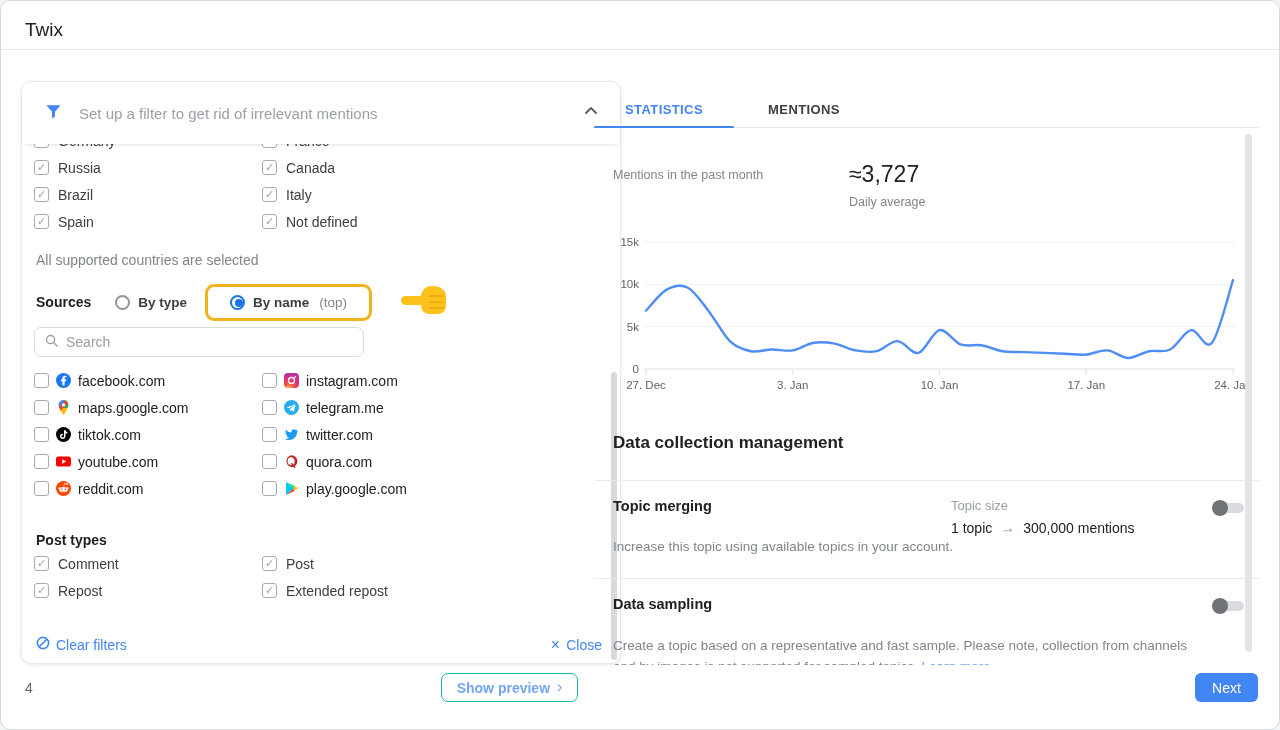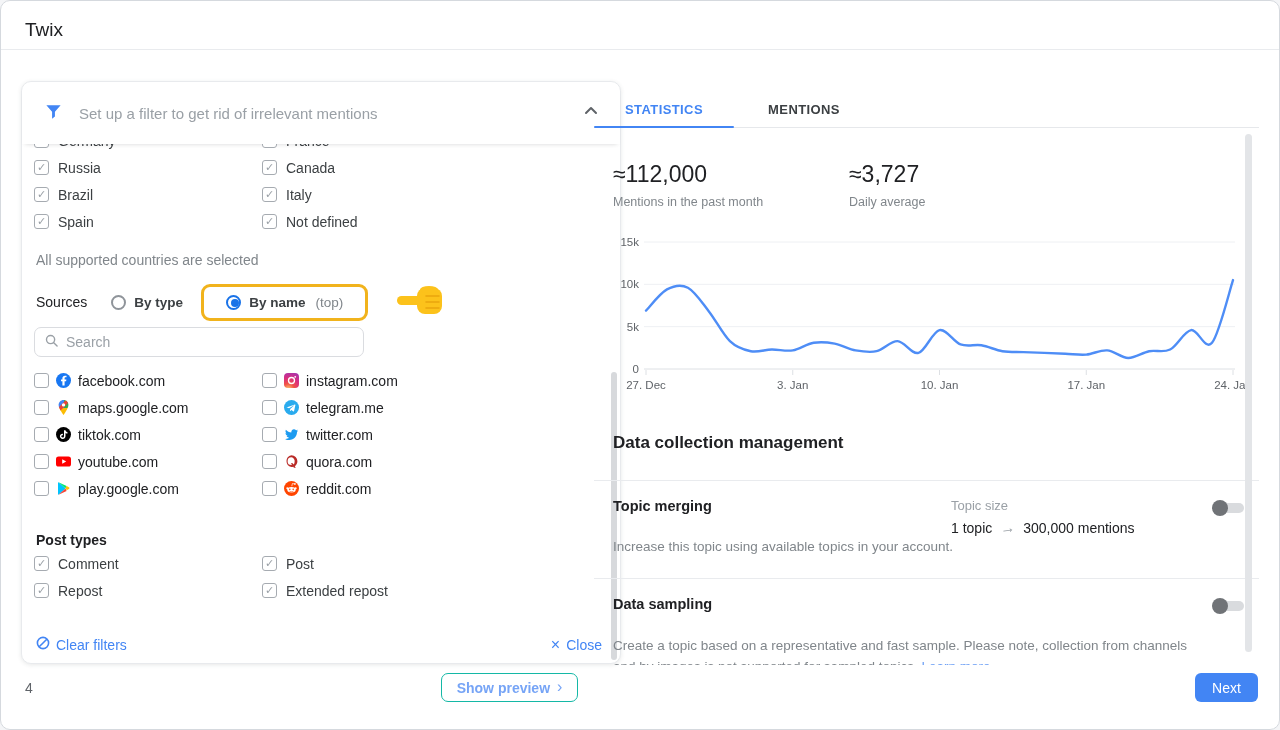--- a/index.html
+++ b/index.html
@@ -26,21 +26,21 @@
   .check-grid { display:grid; grid-template-columns:228px 1fr; }
   .check-grid.cut { margin-top:-17px; }
   .check-item { display:flex; align-items:center; gap:9px; height:27px; font-size:14px; color:#3c4043; cursor:pointer; }
   .cb { width:15px; height:15px; border:1.5px solid #a6abb1; border-radius:3px; flex:0 0 15px;
         display:flex; align-items:center; justify-content:center;
         font-size:11px; font-weight:bold; color:#9aa0a6; line-height:1; background:#fff; }
   .cb.empty { color:transparent; }
   .note { margin:7px 0 0 2px; font-size:14px; color:#80868b; }
 
   .sources-row { display:flex; align-items:center; margin:14px 0 0 2px; height:40px; }
-  .sources-label { font-size:14px; font-weight:400; color:#202124; margin-right:24px; }
+  .sources-label { font-size:14px; font-weight:700; color:#202124; margin-right:24px; }
   .radio-opt { display:flex; align-items:center; gap:8px; font-size:13.5px; font-weight:700; color:#3c4043; cursor:pointer; }
   .radio { width:15px; height:15px; border-radius:50%; border:2px solid #8f949a; background:#fff; position:relative; flex:0 0 15px; }
   .radio.sel { border-color:#1a73e8; }
   .radio.sel::after { content:""; position:absolute; left:2.5px; top:2.5px; width:8px; height:8px; border-radius:50%; background:#1a73e8; }
   .suffix { color:#80868b; font-weight:400; margin-left:2px; }
   .highlight-box { display:flex; align-items:center; margin-left:18px; padding:8px 22px;
                    border:3px solid #f1b31c; border-radius:9px; }
   .hand { margin-left:28px; }
 
   .searchbox { margin-top:5px; width:330px; height:30px; border:1px solid #dadce0; border-radius:7px;
@@ -310,45 +310,45 @@
                 <path d="M7.4 1.2a6 6 0 016 6c0 2.1-1 3.9-2.6 5l1 1.5H9.9l-.6-1a6.3 6.3 0 01-1.9.3 6 6 0 010-11.8zm0 2.1a3.9 3.9 0 00-3.8 3.9 3.9 3.9 0 003.8 3.9c.2 0 .4 0 .6-.1L6.8 9.2h1.9l.9 1.4c.6-.7 1-1.6 1-2.6a3.9 3.9 0 00-3.2-4.7z" fill="#b92b27"></path>
               </svg>
             </span>
     <span class="lbl">quora.com</span>
   </label>
 
   <label class="check-item">
     <span class="cb empty">✓</span>
     <span class="brand">
               <svg width="15" height="15" viewBox="0 0 15 15">
-                <path d="M2.5 1.2l7 6.3-7 6.3c-.3-.2-.5-.5-.5-.9V2.1c0-.4.2-.7.5-.9z" fill="#00c4ff"></path>
-                <path d="M2.5 1.2L10.6 5 9.5 7.5z" fill="#00e676"></path>
-                <path d="M2.5 13.8L10.6 10 9.5 7.5z" fill="#f44336"></path>
-                <path d="M10.6 5l2.3 1.3c.7.4.7 1.3 0 1.7l-2.3 1.3-1.1-2.8z" fill="#ffc107"></path>
-              </svg>
-            </span>
-    <span class="lbl">play.google.com</span>
-  </label>
-
-  <label class="check-item">
-    <span class="cb empty">✓</span>
-    <span class="brand">
-              <svg width="15" height="15" viewBox="0 0 15 15">
                 <circle cx="7.5" cy="7.5" r="7.5" fill="#ff4500"></circle>
                 <ellipse cx="7.5" cy="8.7" rx="4.2" ry="2.7" fill="#fff"></ellipse>
                 <circle cx="3.4" cy="7.3" r="1.1" fill="#fff"></circle>
                 <circle cx="11.6" cy="7.3" r="1.1" fill="#fff"></circle>
                 <circle cx="5.8" cy="8.3" r="0.8" fill="#ff4500"></circle>
                 <circle cx="9.2" cy="8.3" r="0.8" fill="#ff4500"></circle>
                 <path d="M5.8 10.3c1 .7 2.4.7 3.4 0" stroke="#ff4500" stroke-width=".7" fill="none" stroke-linecap="round"></path>
                 <circle cx="10.9" cy="2.9" r="0.9" fill="#fff"></circle>
                 <path d="M7.8 5.2l.6-2.7 2 .4" stroke="#fff" stroke-width=".7" fill="none"></path>
               </svg>
             </span>
     <span class="lbl">reddit.com</span>
+  </label>
+
+  <label class="check-item">
+    <span class="cb empty">✓</span>
+    <span class="brand">
+              <svg width="15" height="15" viewBox="0 0 15 15">
+                <path d="M2.5 1.2l7 6.3-7 6.3c-.3-.2-.5-.5-.5-.9V2.1c0-.4.2-.7.5-.9z" fill="#00c4ff"></path>
+                <path d="M2.5 1.2L10.6 5 9.5 7.5z" fill="#00e676"></path>
+                <path d="M2.5 13.8L10.6 10 9.5 7.5z" fill="#f44336"></path>
+                <path d="M10.6 5l2.3 1.3c.7.4.7 1.3 0 1.7l-2.3 1.3-1.1-2.8z" fill="#ffc107"></path>
+              </svg>
+            </span>
+    <span class="lbl">play.google.com</span>
   </label>
 </div>
 
       <div class="pt-heading">Post types</div>
       <div class="check-grid" id="post-types">
   <label class="check-item">
     <span class="cb">✓</span>
     <span class="lbl">Comment</span>
   </label>
 
@@ -394,21 +394,20 @@
     <span class="chev">›</span>
   </button>
   <button class="next-btn">Next</button>
 
   <div class="tab t2">MENTIONS</div>
   <div class="tab t1">STATISTICS</div>
   <div class="tabline"></div>
   <div class="tabline-active"></div>
 
   <div class="metric m1">
-    <div class="val">≈112,000</div>
     <div class="cap">Mentions in the past month</div>
   </div>
   <div class="metric m2">
     <div class="val">≈3,727</div>
     <div class="cap">Daily average</div>
   </div>
 
   <svg class="chart" id="chart" width="660" height="170" viewBox="0 0 660 170">
       <line x1="43" y1="136" x2="634" y2="136" stroke="#dde0e4" stroke-width="1"></line>
       <text x="38" y="140" text-anchor="end" font-size="11.5" fill="#5f6368" font-family="Liberation Sans, DejaVu Sans, sans-serif">0</text>

